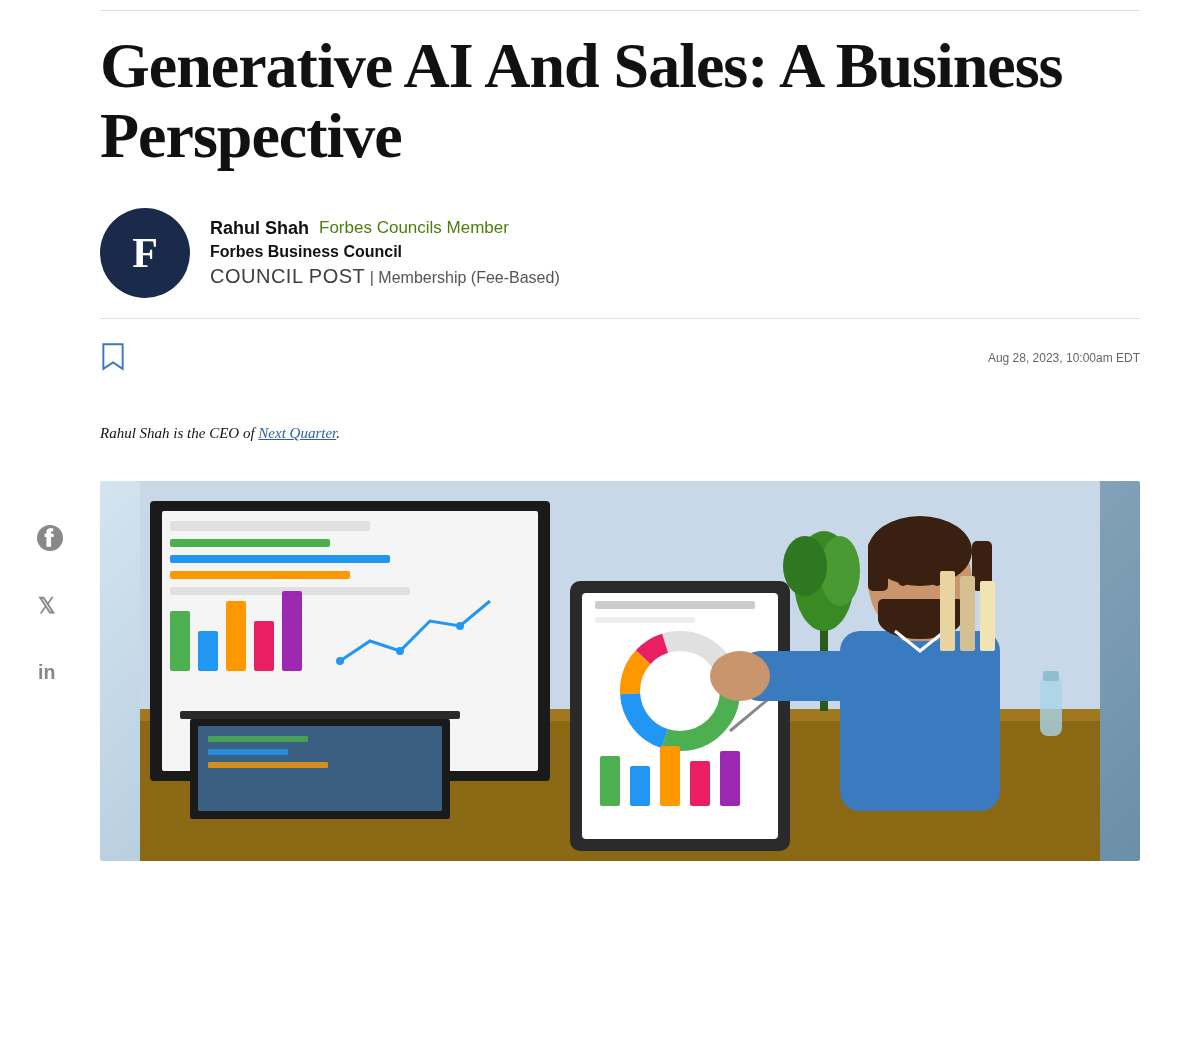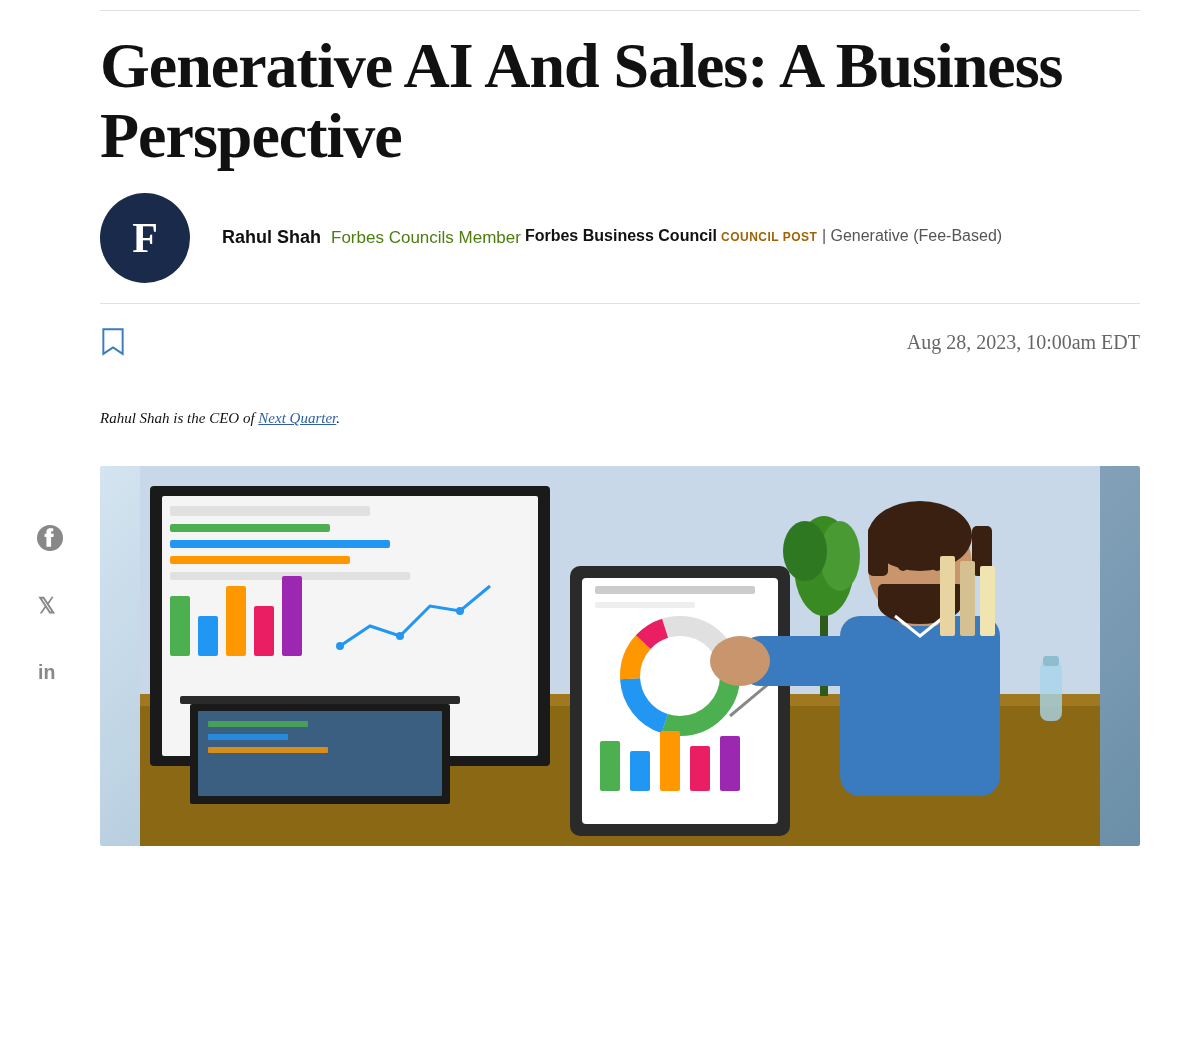--- a/index.html
+++ b/index.html
@@ -62,21 +62,21 @@
       border-top: 1px solid #e0e0e0;
       margin-bottom: 20px;
     }
 
     
     .article-title {
       font-size: 64px;
       font-weight: 800;
       line-height: 1.1;
       color: #111111;
-      margin-bottom: 21px;
+      margin-bottom: 36px;
       font-family: Georgia, serif;
       letter-spacing: -1px;
     }
 
     
     .author-section {
       display: flex;
       align-items: center;
       gap: 20px;
       margin-bottom: 20px;
@@ -92,22 +92,22 @@
       justify-content: center;
       color: white;
       font-size: 42px;
       font-weight: bold;
       font-family: Georgia, serif;
       flex-shrink: 0;
     }
 
     .author-info {
       display: flex;
+      flex-direction: column;
       gap: 4px;
-      margin-left: 12px;
     }
 
     .author-name-row {
       display: flex;
       align-items: center;
       gap: 10px;
     }
 
     .author-name {
       font-size: 18px;
@@ -130,24 +130,24 @@
       font-family: Arial, sans-serif;
     }
 
     .author-post-type {
       font-size: 16px;
       color: #444;
       font-family: Arial, sans-serif;
     }
 
     .council-post-link {
-      color: #a16207;
+      color: #404040;
       text-decoration: none;
-      font-weight: 700;
-      font-size: 12px;
+      font-weight: 400;
+      font-size: 20px;
       letter-spacing: 0.5px;
     }
 
     .membership-text {
       color: #555;
       font-size: 16px;
     }
 
     
     .author-divider {
@@ -169,23 +169,23 @@
       color: #3a7abf;
       cursor: pointer;
     }
 
     .bookmark-icon svg {
       width: 26px;
       height: 30px;
     }
 
     .article-date {
-      font-size: 20px;
+      font-size: 12px;
       color: #666;
-      font-family: Liberation Serif, serif;
+      font-family: Liberation Sans, sans-serif;
     }
 
     
     .article-intro {
       font-size: 15px;
       line-height: 1.6;
       color: #111;
       margin-bottom: 36px;
       font-family: Georgia, serif;
       font-style: italic;
@@ -251,21 +251,21 @@
         <span>F</span>
       </div>
       <div class="author-info">
         <div class="author-name-row">
           <span class="author-name">Rahul Shah</span>
           <span class="author-role">Forbes Councils Member</span>
         </div>
         <div class="author-council">Forbes Business Council</div>
         <div class="author-post-type">
           <a class="council-post-link" href="#">COUNCIL POST</a>
-          <span class="membership-text">| Generative (Fee-Based)</span>
+          <span class="membership-text">| Membership (Fee-Based)</span>
         </div>
       </div>
     </div>
 
     <hr class="author-divider">
 
     <div class="meta-row">
       <div class="bookmark-icon">
         <svg viewBox="0 0 24 28" fill="none" stroke="#3a7abf" stroke-width="1.8">
           <path d="M3 3 H21 V26 L12 20 L3 26 Z"></path>

